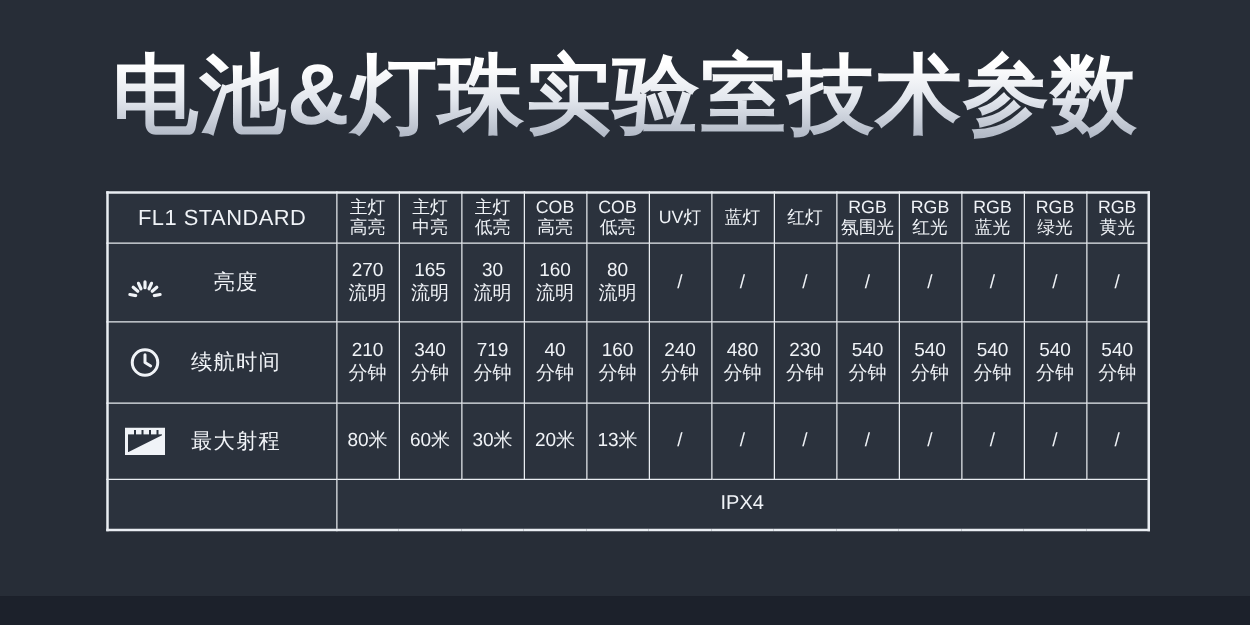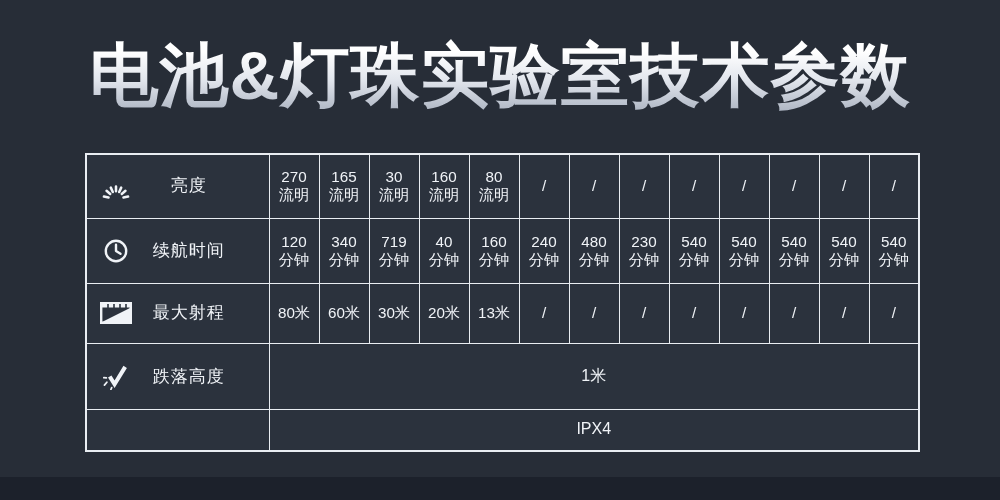--- a/index.html
+++ b/index.html
@@ -55,20 +55,46 @@
   <h1 class="title">电池&amp;灯珠实验室技术参数</h1>
 
   <table class="spec">
     <colgroup>
       <col style="width:183px">
       <col span="13" style="width:50px">
     </colgroup>
 
     <tbody>
 
+    <tr class="r2">
+      <td class="fl1">FL1 STANDARD</td>
+      <td class="col-head">主灯
+高亮</td>
+          <td class="col-head">主灯
+中亮</td>
+          <td class="col-head">主灯
+低亮</td>
+          <td class="col-head">COB
+高亮</td>
+          <td class="col-head">COB
+低亮</td>
+          <td class="col-head">UV灯</td>
+          <td class="col-head">蓝灯</td>
+          <td class="col-head">红灯</td>
+          <td class="col-head">RGB
+氛围光</td>
+          <td class="col-head">RGB
+红光</td>
+          <td class="col-head">RGB
+蓝光</td>
+          <td class="col-head">RGB
+绿光</td>
+          <td class="col-head">RGB
+黄光</td>
+    </tr>
 
     <tr class="r3">
       <td class="label-cell">
         <div class="lab">
           <span class="icon">
             <svg width="34" height="25" viewBox="0 0 36 26">
               <path d="M10.1 24.6 L5.2 23.7 M11.9 20.9 L8 17.6 M14.6 18.8 L12.5 14.2 M18 18 L18 13 M21.4 18.8 L23.5 14.2 M24.1 20.9 L28 17.6 M25.9 24.6 L30.8 23.7" stroke="#f0f3f7" stroke-width="2.7" stroke-linecap="round" fill="none"></path>
             </svg>
           </span>
           <span class="row-label">亮度</span>
@@ -99,21 +125,21 @@
         <div class="lab">
           <span class="icon">
             <svg width="26" height="26" viewBox="0 0 26 26">
               <circle cx="13" cy="13" r="10.2" stroke="#f0f3f7" stroke-width="2.4" fill="none"></circle>
               <path d="M13 6.8 V13 L17.5 15.8" stroke="#f0f3f7" stroke-width="2.4" stroke-linecap="round" stroke-linejoin="round" fill="none"></path>
             </svg>
           </span>
           <span class="row-label">续航时间</span>
         </div>
       </td>
-      <td class="val">120
+      <td class="val">210
 分钟</td>
           <td class="val">340
 分钟</td>
           <td class="val">719
 分钟</td>
           <td class="val">40
 分钟</td>
           <td class="val">160
 分钟</td>
           <td class="val">240
@@ -156,34 +182,20 @@
           <td class="val">/</td>
           <td class="val">/</td>
           <td class="val">/</td>
           <td class="val">/</td>
           <td class="val">/</td>
           <td class="val">/</td>
           <td class="val">/</td>
           <td class="val">/</td>
     </tr>
 
-    <tr class="r6">
-      <td class="label-cell">
-        <div class="lab">
-          <span class="icon">
-            <svg width="27" height="27" viewBox="0 0 28 28">
-              <path d="M7 14 L12 22 L23 4" fill="none" stroke="#f0f3f7" stroke-width="4.2"></path>
-              <path d="M4 20 L1.5 23 M9 25.5 L8.2 27.5 M3.5 15.5 L0.8 15.2" fill="none" stroke="#f0f3f7" stroke-width="1.8" stroke-linecap="round"></path>
-            </svg>
-          </span>
-          <span class="row-label">跌落高度</span>
-        </div>
-      </td>
-      <td class="merged" colspan="13">1米</td>
-    </tr>
 
     <tr class="r7">
       <td class="label-cell">
         
       </td>
       <td class="merged" colspan="13">IPX4</td>
     </tr>
   </tbody>
     </table>
 </div>

